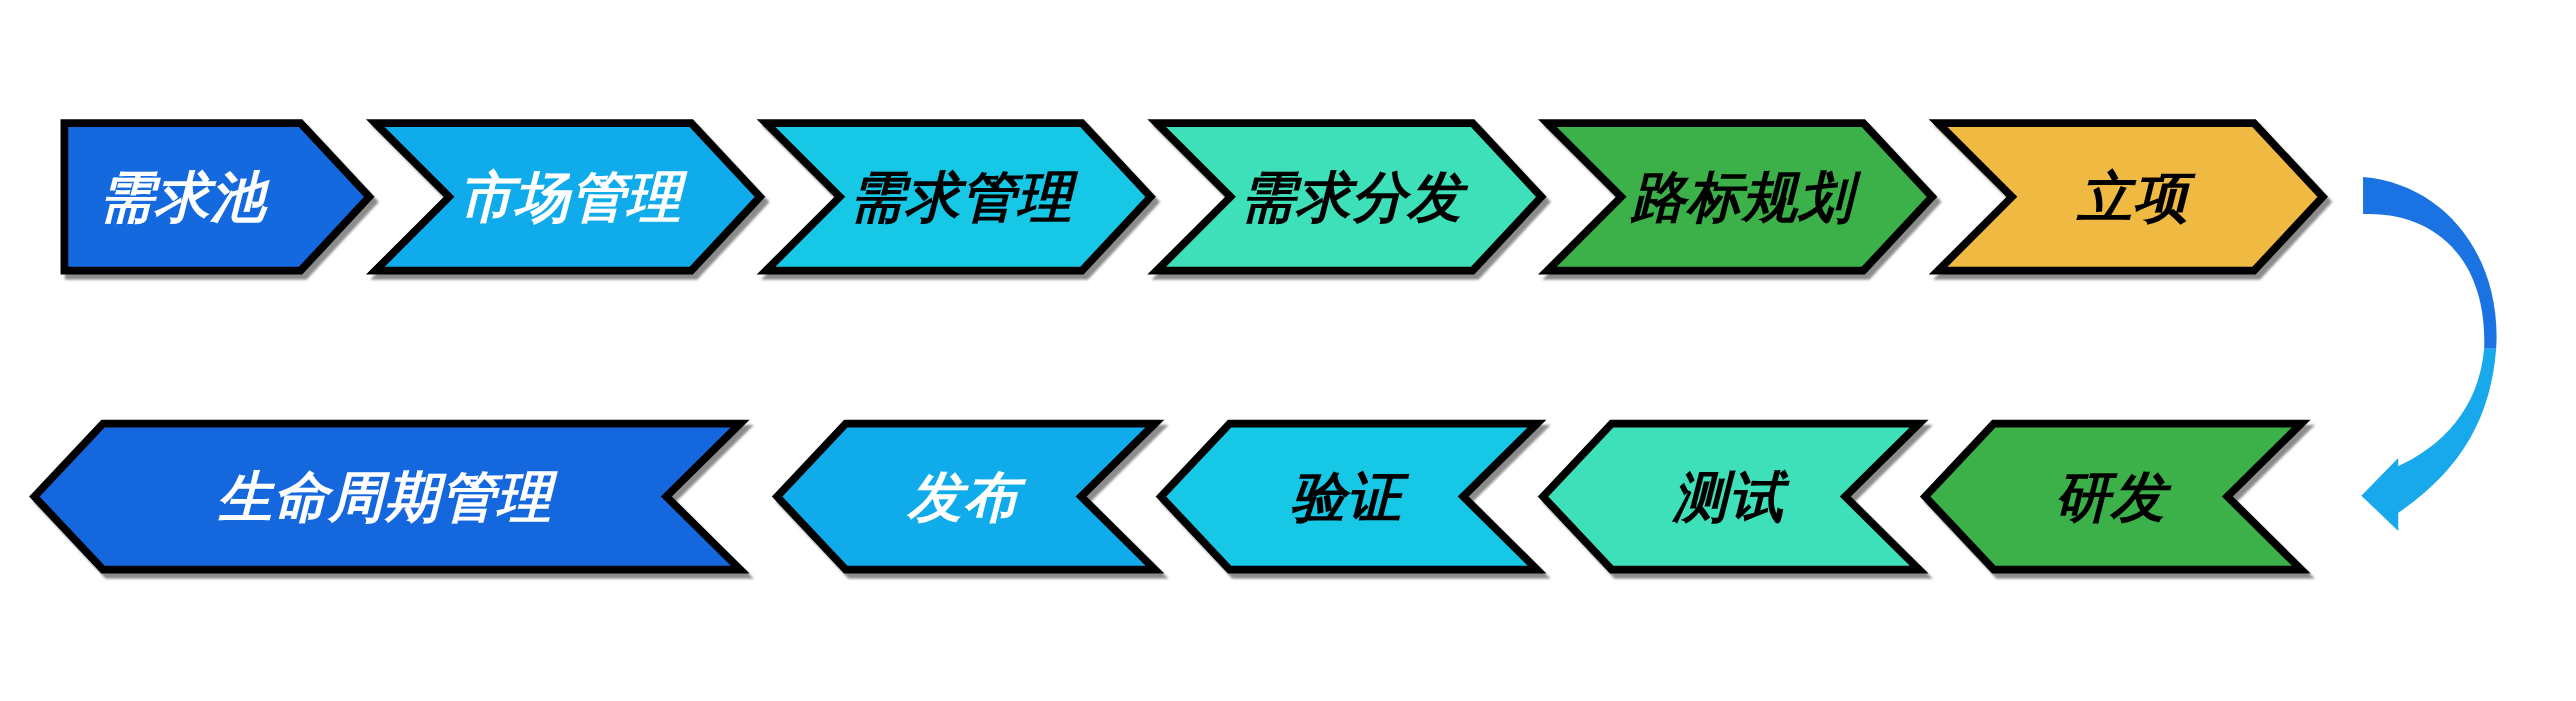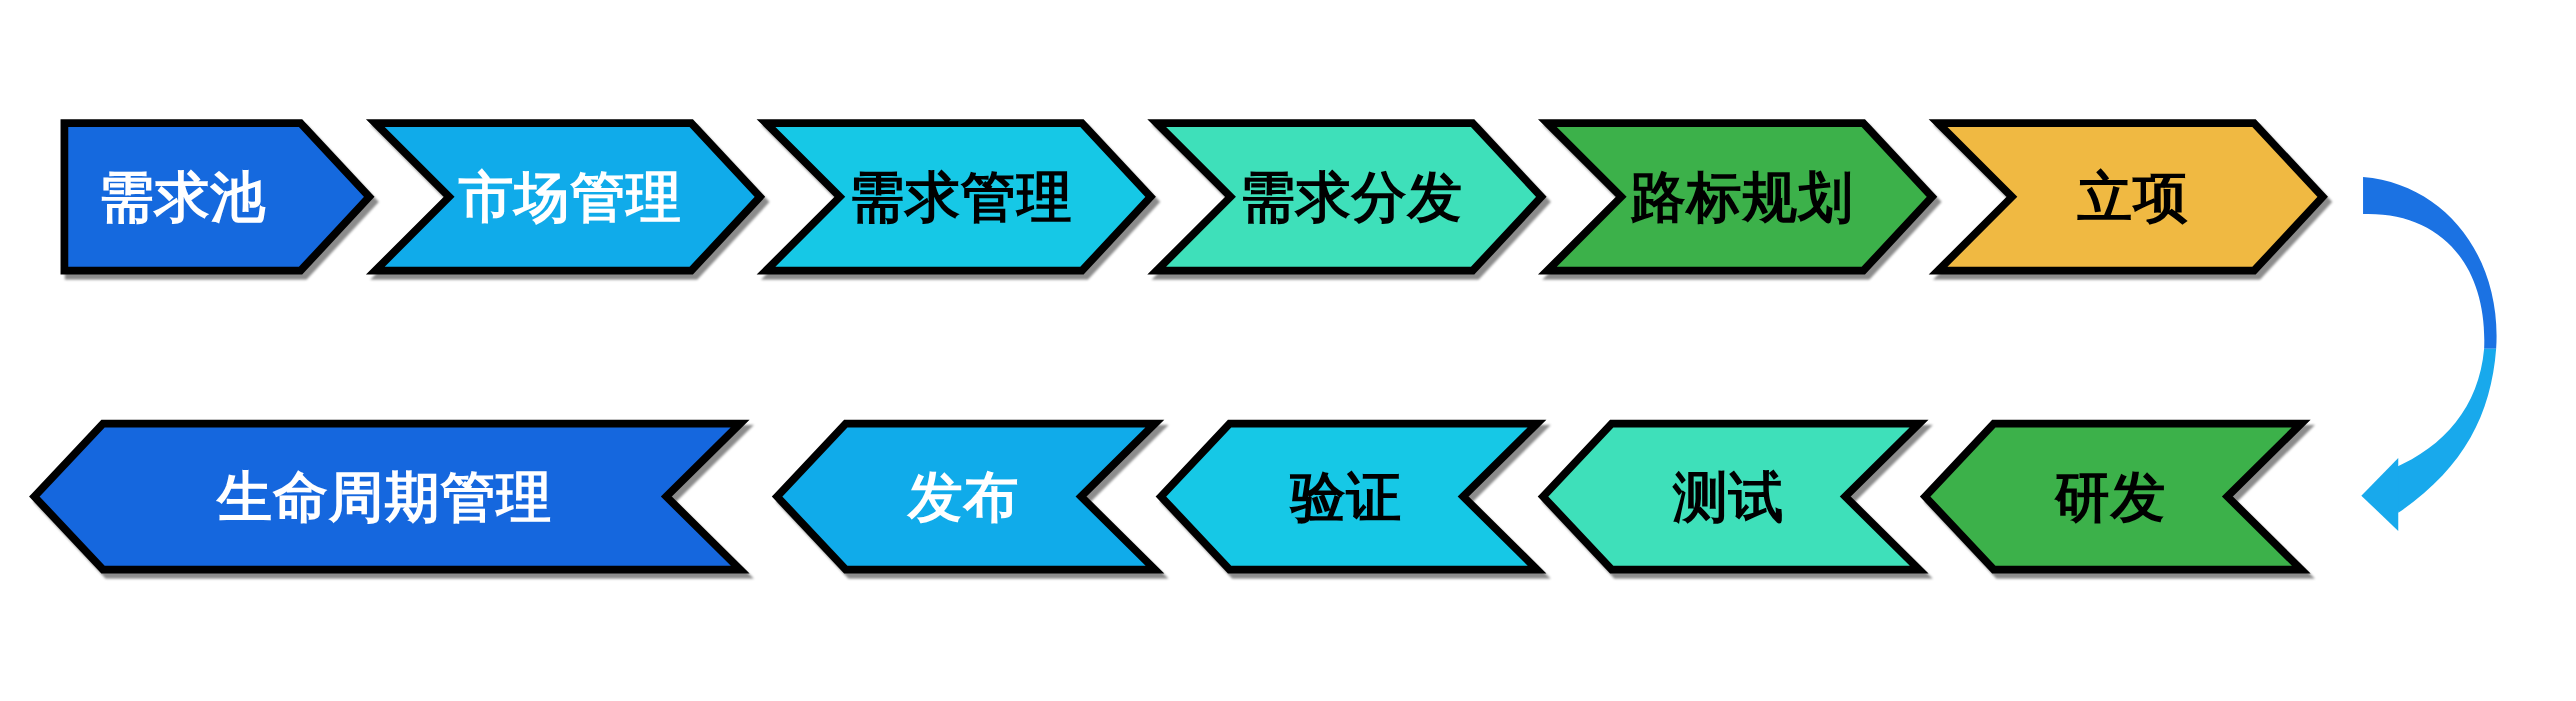--- a/index.html
+++ b/index.html
@@ -8,20 +8,21 @@
     background: #ffffff;
   }
   body {
     width: 2576px;
     height: 702px;
     overflow: hidden;
   }
   #stage {
     width: 2576px;
     height: 576px;
+    font-style: italic;
   }
   svg { display: block; }
   .shape {
     stroke: #000000;
     stroke-width: 9;
     stroke-linejoin: miter;
     filter: drop-shadow(5px 6px 1px rgba(0,0,0,0.45));
   }
   .label {
     font-family: "Liberation Sans", "DejaVu Sans", sans-serif;

